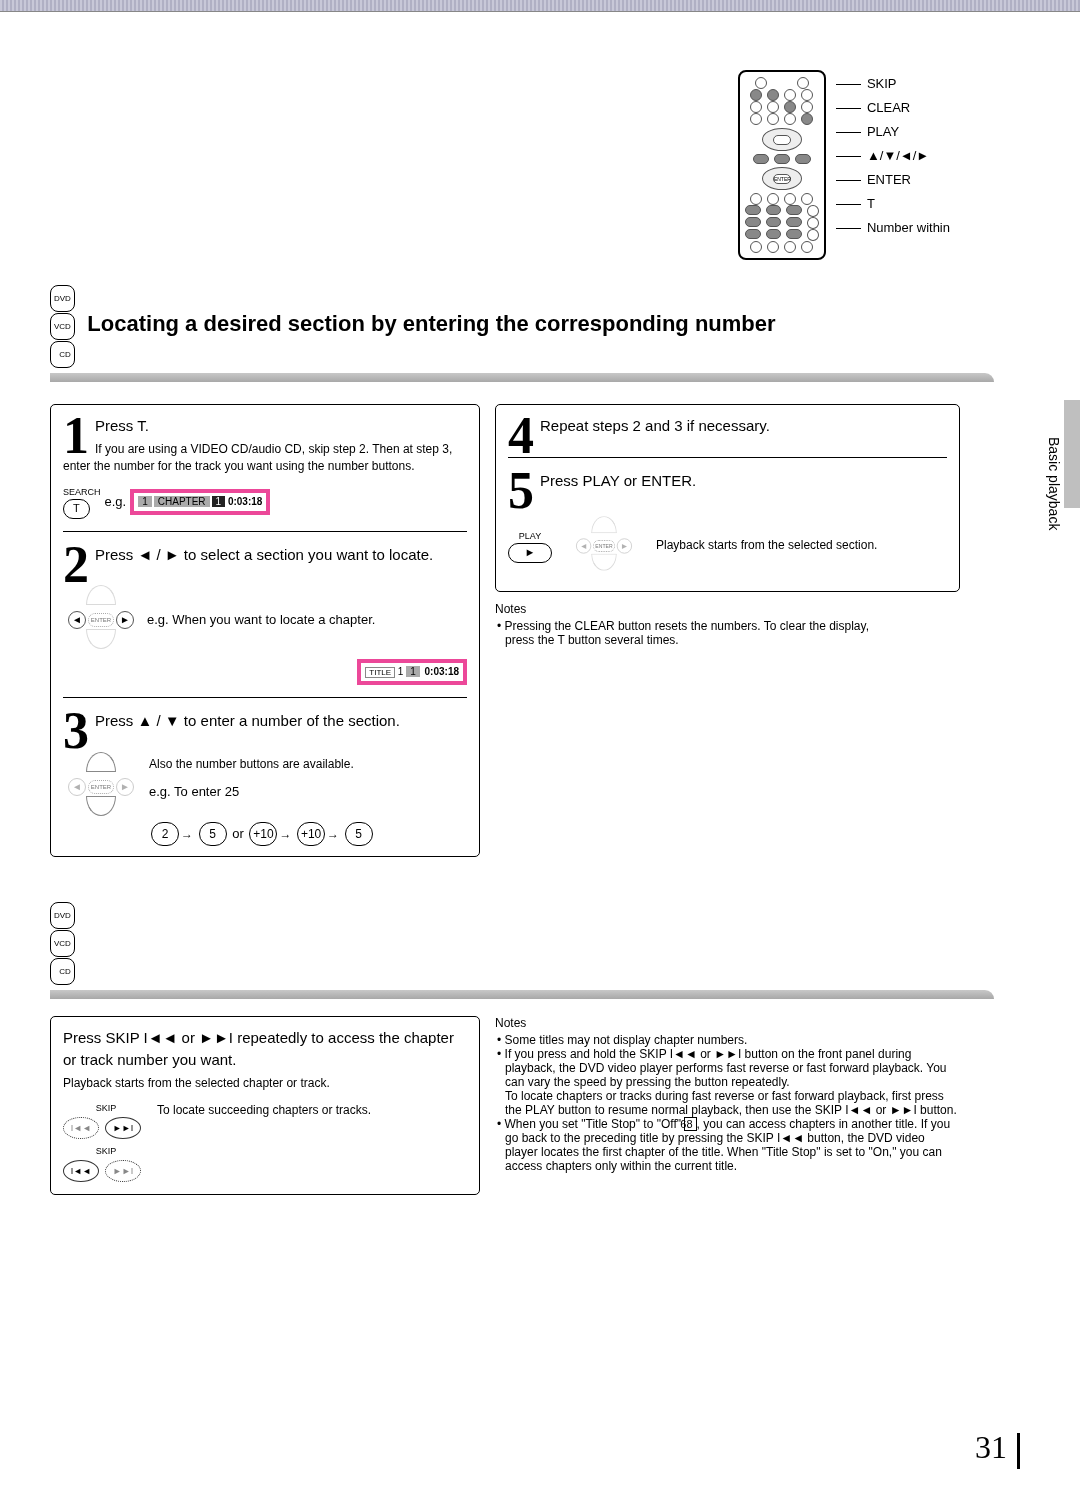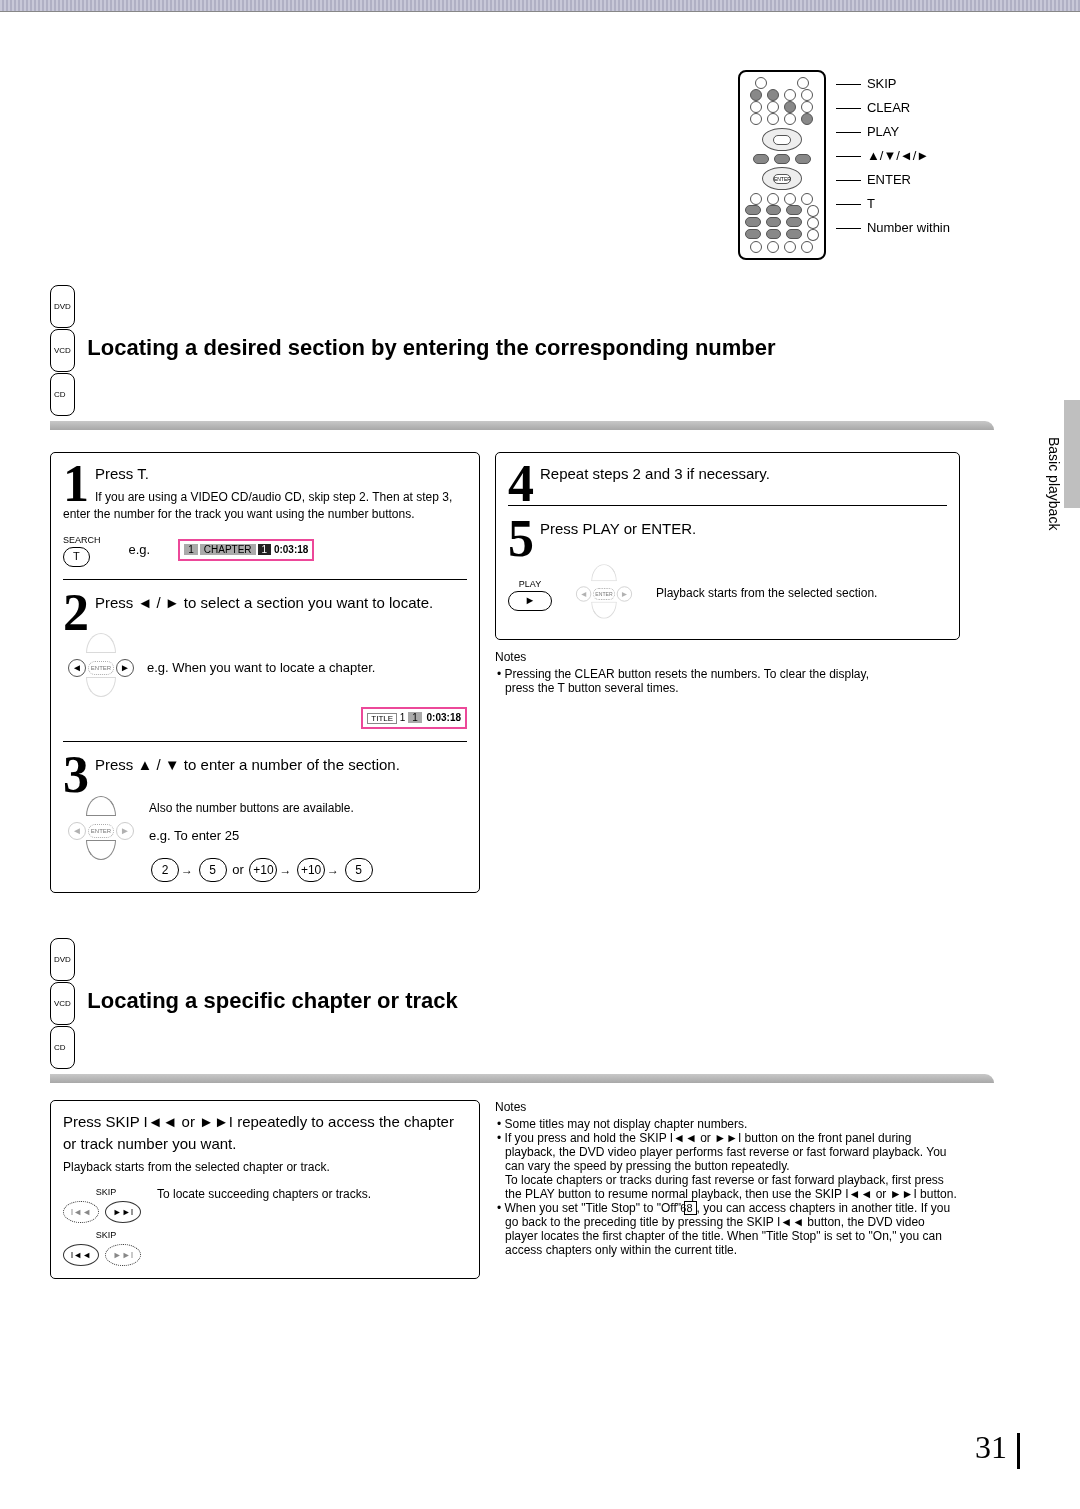--- a/index.html
+++ b/index.html
@@ -15,32 +15,32 @@
   .rpill{width:16px;height:10px;border:1px solid #555;border-radius:5px;background:#888}
   .rpad{width:40px;height:40px;border:1px solid #555;border-radius:50%;margin:3px auto;background:#eee;display:flex;align-items:center;justify-content:center}
   .rpad .inner{width:18px;height:10px;border:1px solid #555;border-radius:5px;font-size:5px;text-align:center;line-height:8px;background:#fff}
   .labels{display:flex;flex-direction:column;gap:9px;font-size:13px;padding-top:6px}
   .labels span::before{content:"";display:inline-block;width:25px;height:1px;background:#000;vertical-align:middle;margin-right:6px}
   
   .headbar{position:relative;margin:15px 26px 0 0;padding:5px 8px 6px 0}
   .headbar::after{content:"";position:absolute;left:0;right:0;bottom:-8px;height:9px;background:linear-gradient(180deg,#c8c8c8,#a8a8a8);border-radius:0 22px 0 0}
   .headbar h2{font-size:22px;font-weight:bold;display:inline}
   .disc-icons{display:inline-flex;flex-direction:column;gap:1px;vertical-align:middle;margin-right:8px}
-  .disc-icons span{font-size:8px;border:1px solid #000;border-radius:8px;padding:16px 3px;text-align:left;line-height:9px}
+  .disc-icons span{font-size:8px;border:1px solid #000;border-radius:8px;padding:8px 3px;text-align:right;line-height:9px}
   
   .cols{display:flex;gap:15px;margin:30px 60px 0 0;align-items:flex-start}
   .box{border:1px solid #000;border-radius:5px;padding:10px 12px;font-size:13px;line-height:1.45}
   .colL{flex:0 0 430px}
   .colR{flex:1}
   .bignum{font-family:"Times New Roman",serif;font-size:52px;font-weight:bold;line-height:0.8;float:left;margin-right:6px}
   .step-title{font-size:15px;margin-bottom:4px}
   .subtext{font-size:12px;margin:4px 0 10px 0}
   .keyt{display:inline-block;border:1px solid #000;border-radius:12px;padding:1px 9px;font-size:11px;vertical-align:middle;text-align:center;min-width:26px}
   .keylbl{font-size:9px;display:block;text-align:center}
-  .disp{display:inline-block;border:2px solid #ec4899;padding:2px 4px;font-size:10px}
+  .disp{display:inline-block;border:4px solid #ec4899;padding:2px 4px;font-size:10px}
   .disp .seg{background:#aaa;color:#000;padding:0 4px;margin-right:2px}
   .disp .segd{background:#222;color:#fff;padding:0 4px}
   hr.sep{border:none;border-top:1px solid #000;margin:12px 0}
   
   .dpad{display:inline-block;width:76px;text-align:center;vertical-align:middle}
   .up,.dn{display:inline-block;width:30px;height:20px;border:1px solid #888;border-radius:50% 50% 0 0/100% 100% 0 0}
   .dn{transform:rotate(180deg)}
   .mid{display:flex;align-items:center;justify-content:center;gap:2px}
   .lf,.rt{width:18px;height:18px;border:1px solid #555;border-radius:50%;font-size:10px;text-align:center;line-height:16px}
   .ctr{width:26px;height:14px;border:1px dotted #aaa;border-radius:7px;font-size:6px;text-align:center;line-height:12px;color:#777}
@@ -162,21 +162,21 @@
     <h2>Locating a desired section by entering the corresponding number</h2>
   </div>
 
   <div class="cols">
     <div class="box colL">
 
       <div>
           <span class="bignum">1</span>
         <div class="step-title">Press T.</div>
         <div class="subtext">If you are using a VIDEO CD/audio CD, skip step 2. Then at step 3, enter the number for the track you want using the number buttons.</div>
-        <div style="display:flex;align-items:center;gap:28px;clear:both">
+        <div style="display:flex;align-items:center;gap:4px;clear:both">
           <span><span class="keylbl">SEARCH</span>
             <span class="keyt">T</span></span>
           <span>e.g.</span>
           <span class="disp">
             <span class="seg">1</span><span class="seg">CHAPTER</span><span class="segd">1</span> <b>0:03:18</b>
           </span>
         </div>
       </div>
       <hr class="sep">
 
@@ -212,21 +212,21 @@
             <div class="mid">
                 <span class="lf" style="opacity:.3">◄</span>
                 <span class="ctr">ENTER</span>
                 <span class="rt" style="opacity:.3">►</span>
               </div>
             <span class="dn"></span>
           </span>
           <div style="flex:1">
             <div class="subtext">Also the number buttons are available.</div>
             <div>e.g. To enter 25</div>
-            <div style="margin-top:12px">
+            <div style="margin-top:20px">
               <span class="kb">2</span><span class="arrow">→</span>
               <span class="kb">5</span>
               <span>or</span>
               <span class="kb">+10</span><span class="arrow">→</span>
               <span class="kb">+10</span><span class="arrow">→</span>
               <span class="kb">5</span>
             </div>
           </div>
         </div>
       </div>
@@ -265,21 +265,20 @@
       </div>
     </div>
   </div>
 
   <div class="headbar" style="margin-top:40px">
     <span class="disc-icons">
       <span>DVD</span>
         <span>VCD</span>
         <span>CD</span>
     </span>
-    <h2>Locating a specific chapter or track</h2>
   </div>
 
   <div class="sec2">
     <div class="box">
       <div style="font-size:15px">Press SKIP I◄◄ or ►►I repeatedly to access the chapter or track number you want.</div>
       <div class="subtext">Playback starts from the selected chapter or track.</div>
       <div style="display:flex;gap:8px;margin:4px 0">
         <div>
           <div style="font-size:9px;text-align:center">SKIP</div>
           <div class="skipbtn">

